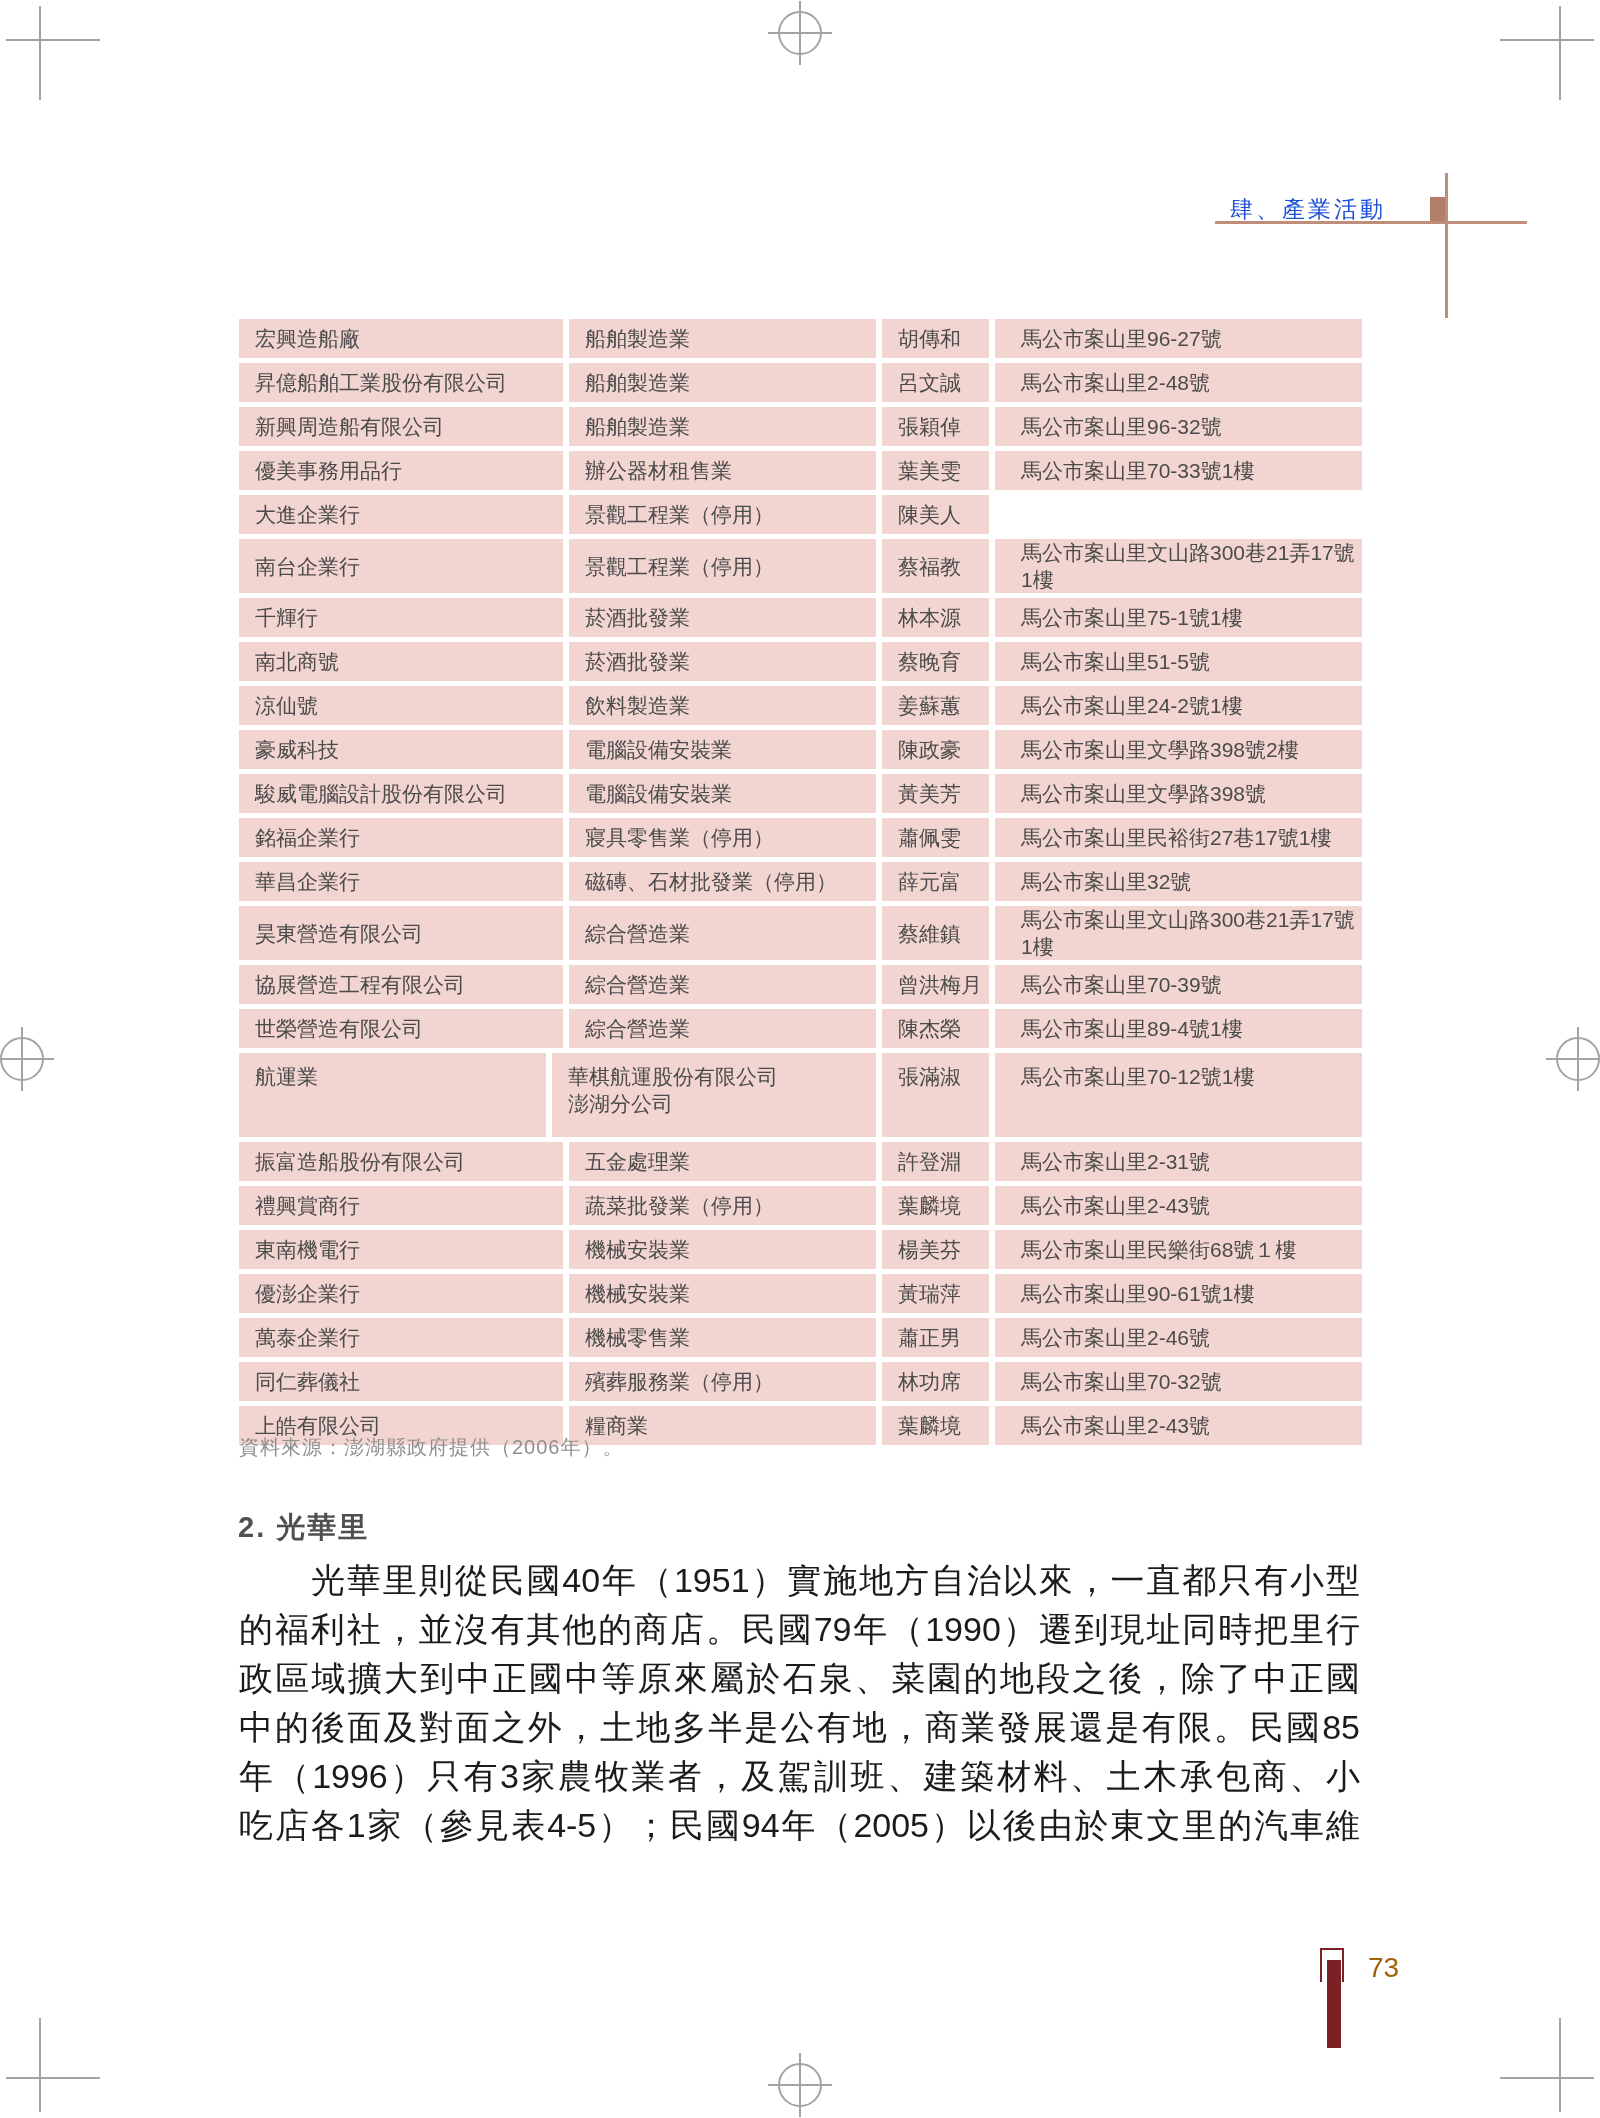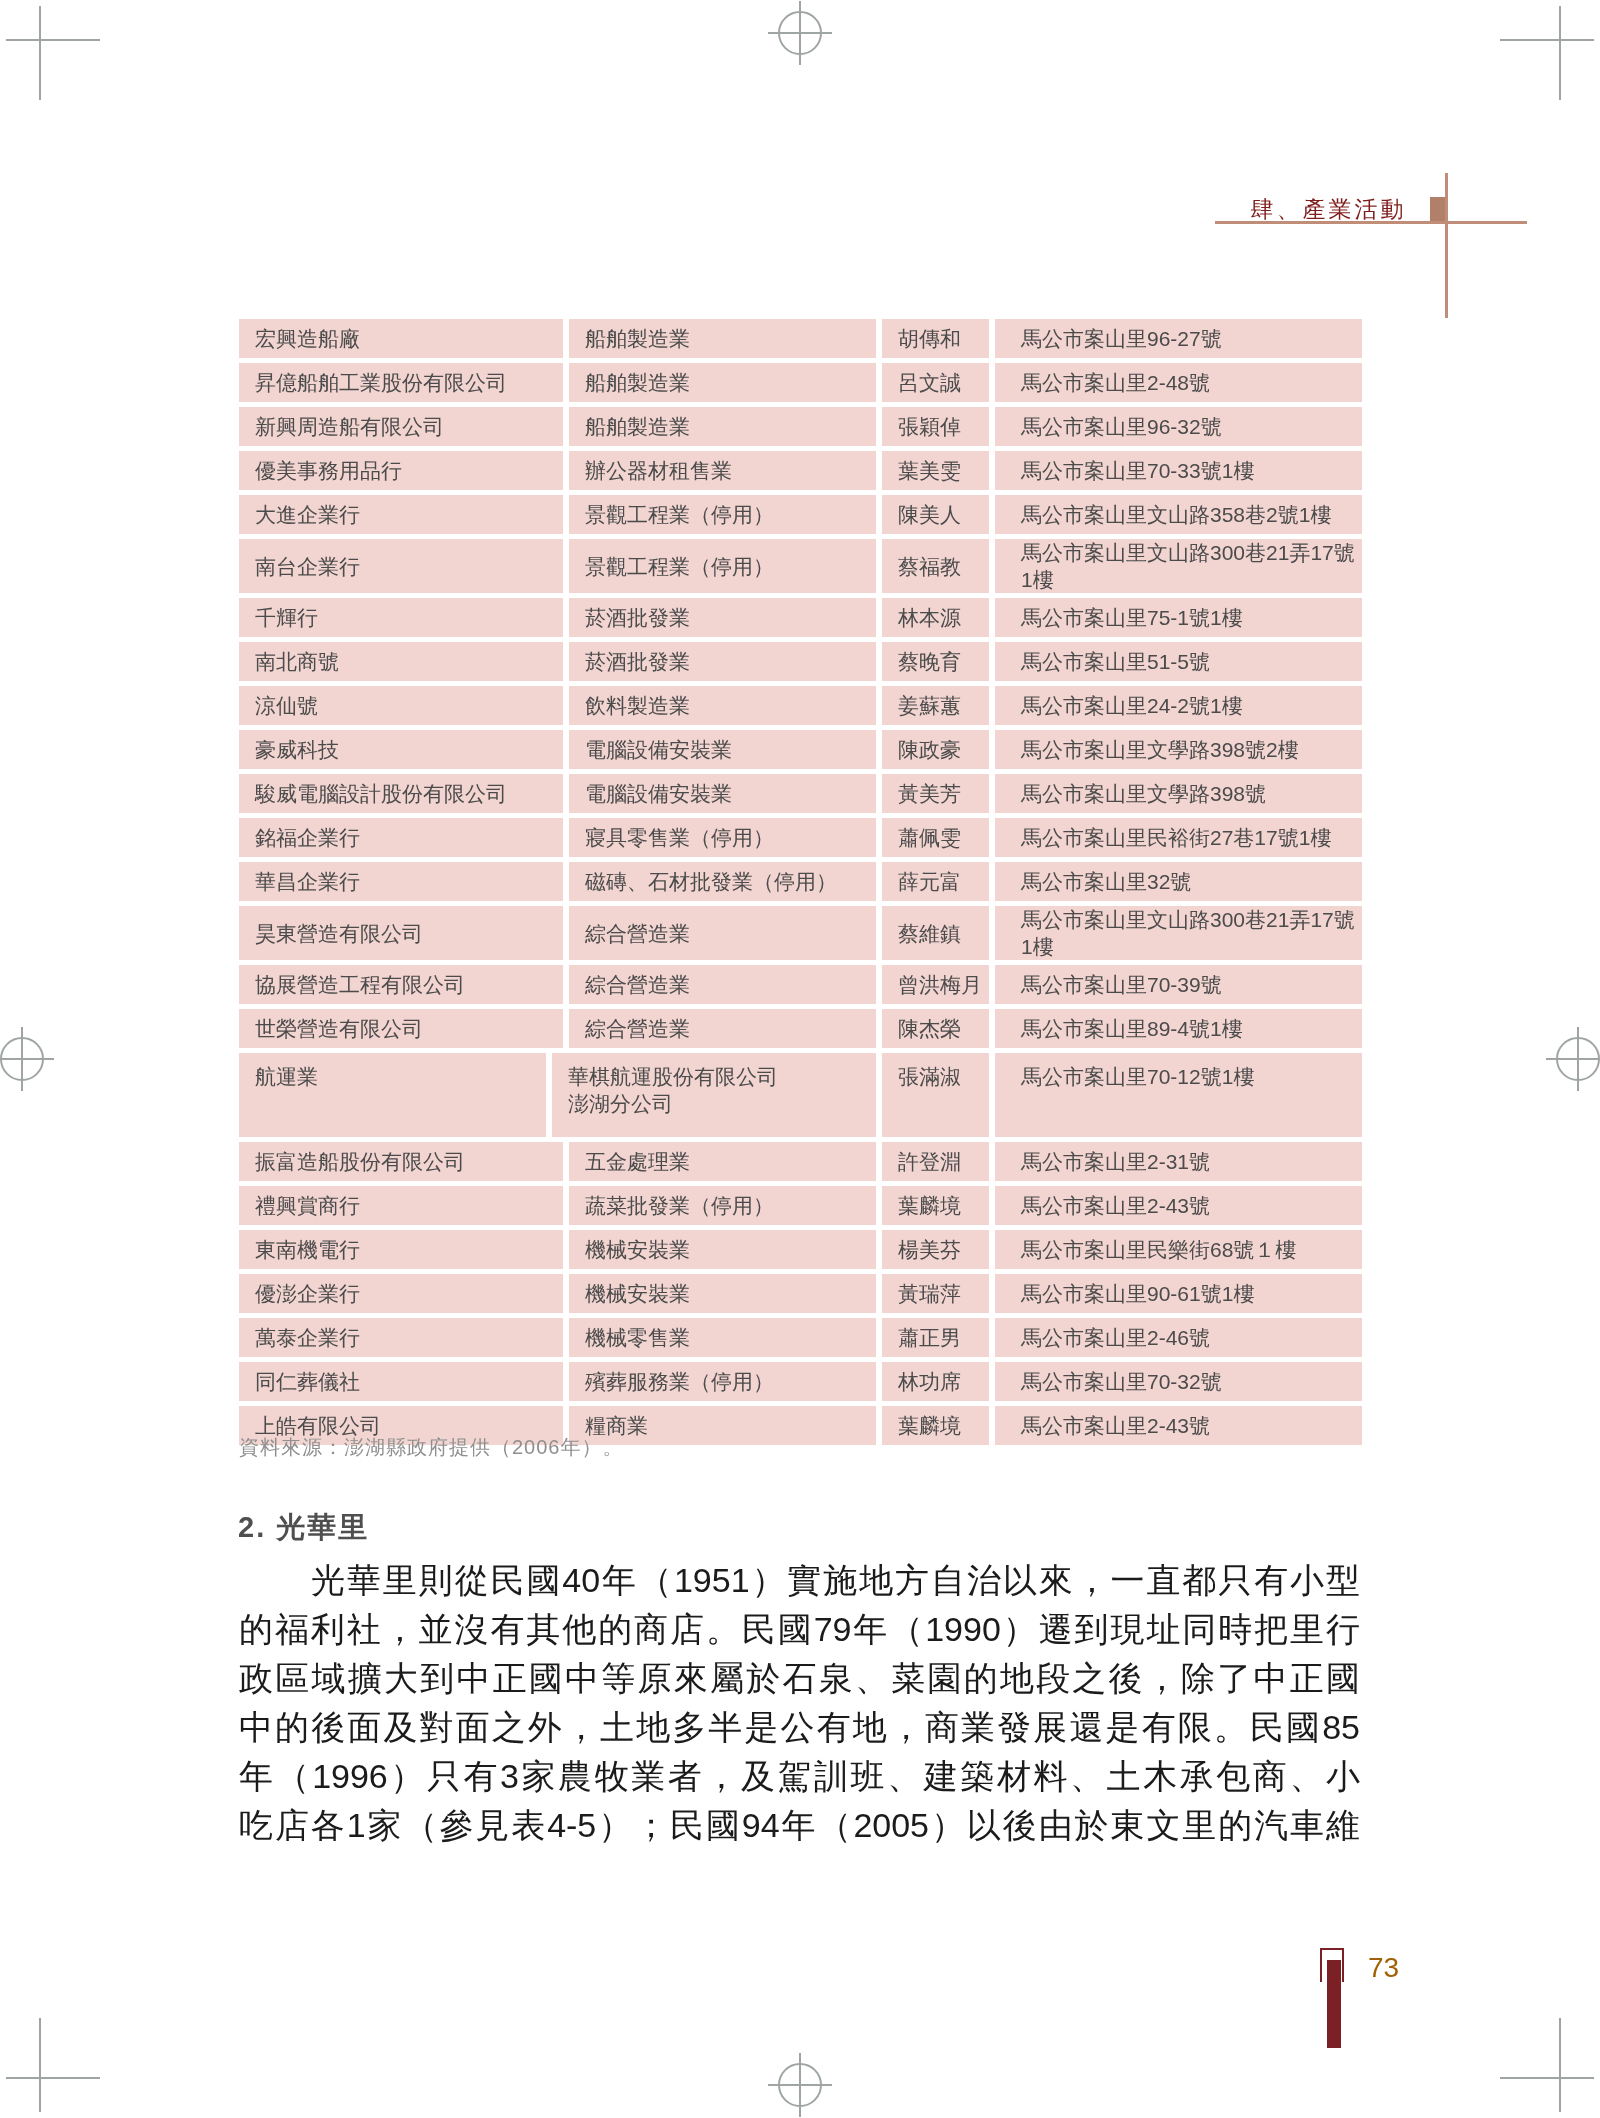--- a/index.html
+++ b/index.html
@@ -16,22 +16,22 @@
   }
   
   .mark-line{position:absolute;background:var(--mark-gray);}
   .mark-circle{
     position:absolute;width:44px;height:44px;border:2px solid var(--mark-gray);
     border-radius:50%;background:transparent;box-sizing:border-box;
   }
   
   .chapter-title{
     position:absolute;left:1230px;top:194px;width:197px;
-    font-family:"Liberation Serif",serif;font-size:23px;color:#7f1d1d;
-    text-align:center;letter-spacing:3px;white-space:nowrap;
+    font-family:"Liberation Serif",serif;font-size:23px;color:#1d4ed8;
+    text-align:left;letter-spacing:3px;white-space:nowrap;
   }
   .header-hline{position:absolute;left:1215px;top:221px;width:312px;height:3px;background:var(--header-rose);}
   .header-vline{position:absolute;left:1445px;top:173px;width:3px;height:145px;background:var(--header-rose);}
   .header-square{position:absolute;left:1430px;top:197px;width:15px;height:27px;background:var(--header-square-rose);}
   
   .biz-table{
     position:absolute;left:239px;top:319px;width:1123px;
     display:flex;flex-direction:column;gap:5px;
   }
   .t-row{display:flex;gap:6px;}
@@ -128,21 +128,20 @@
       <div class="t-row">
         <div class="t-cell c0">優美事務用品行</div>
         <div class="t-cell c1">辦公器材租售業</div>
         <div class="t-cell c2">葉美雯</div>
         <div class="t-cell c3">馬公市案山里70-33號1樓</div>
       </div>
       <div class="t-row">
         <div class="t-cell c0">大進企業行</div>
         <div class="t-cell c1">景觀工程業（停用）</div>
         <div class="t-cell c2">陳美人</div>
-        <div class="t-cell c3">馬公市案山里文山路358巷2號1樓</div>
       </div>
       <div class="t-row">
         <div class="t-cell c0">南台企業行</div>
         <div class="t-cell c1">景觀工程業（停用）</div>
         <div class="t-cell c2">蔡福教</div>
         <div class="t-cell c3">馬公市案山里文山路300巷21弄17號1樓</div>
       </div>
       <div class="t-row">
         <div class="t-cell c0">千輝行</div>
         <div class="t-cell c1">菸酒批發業</div>

